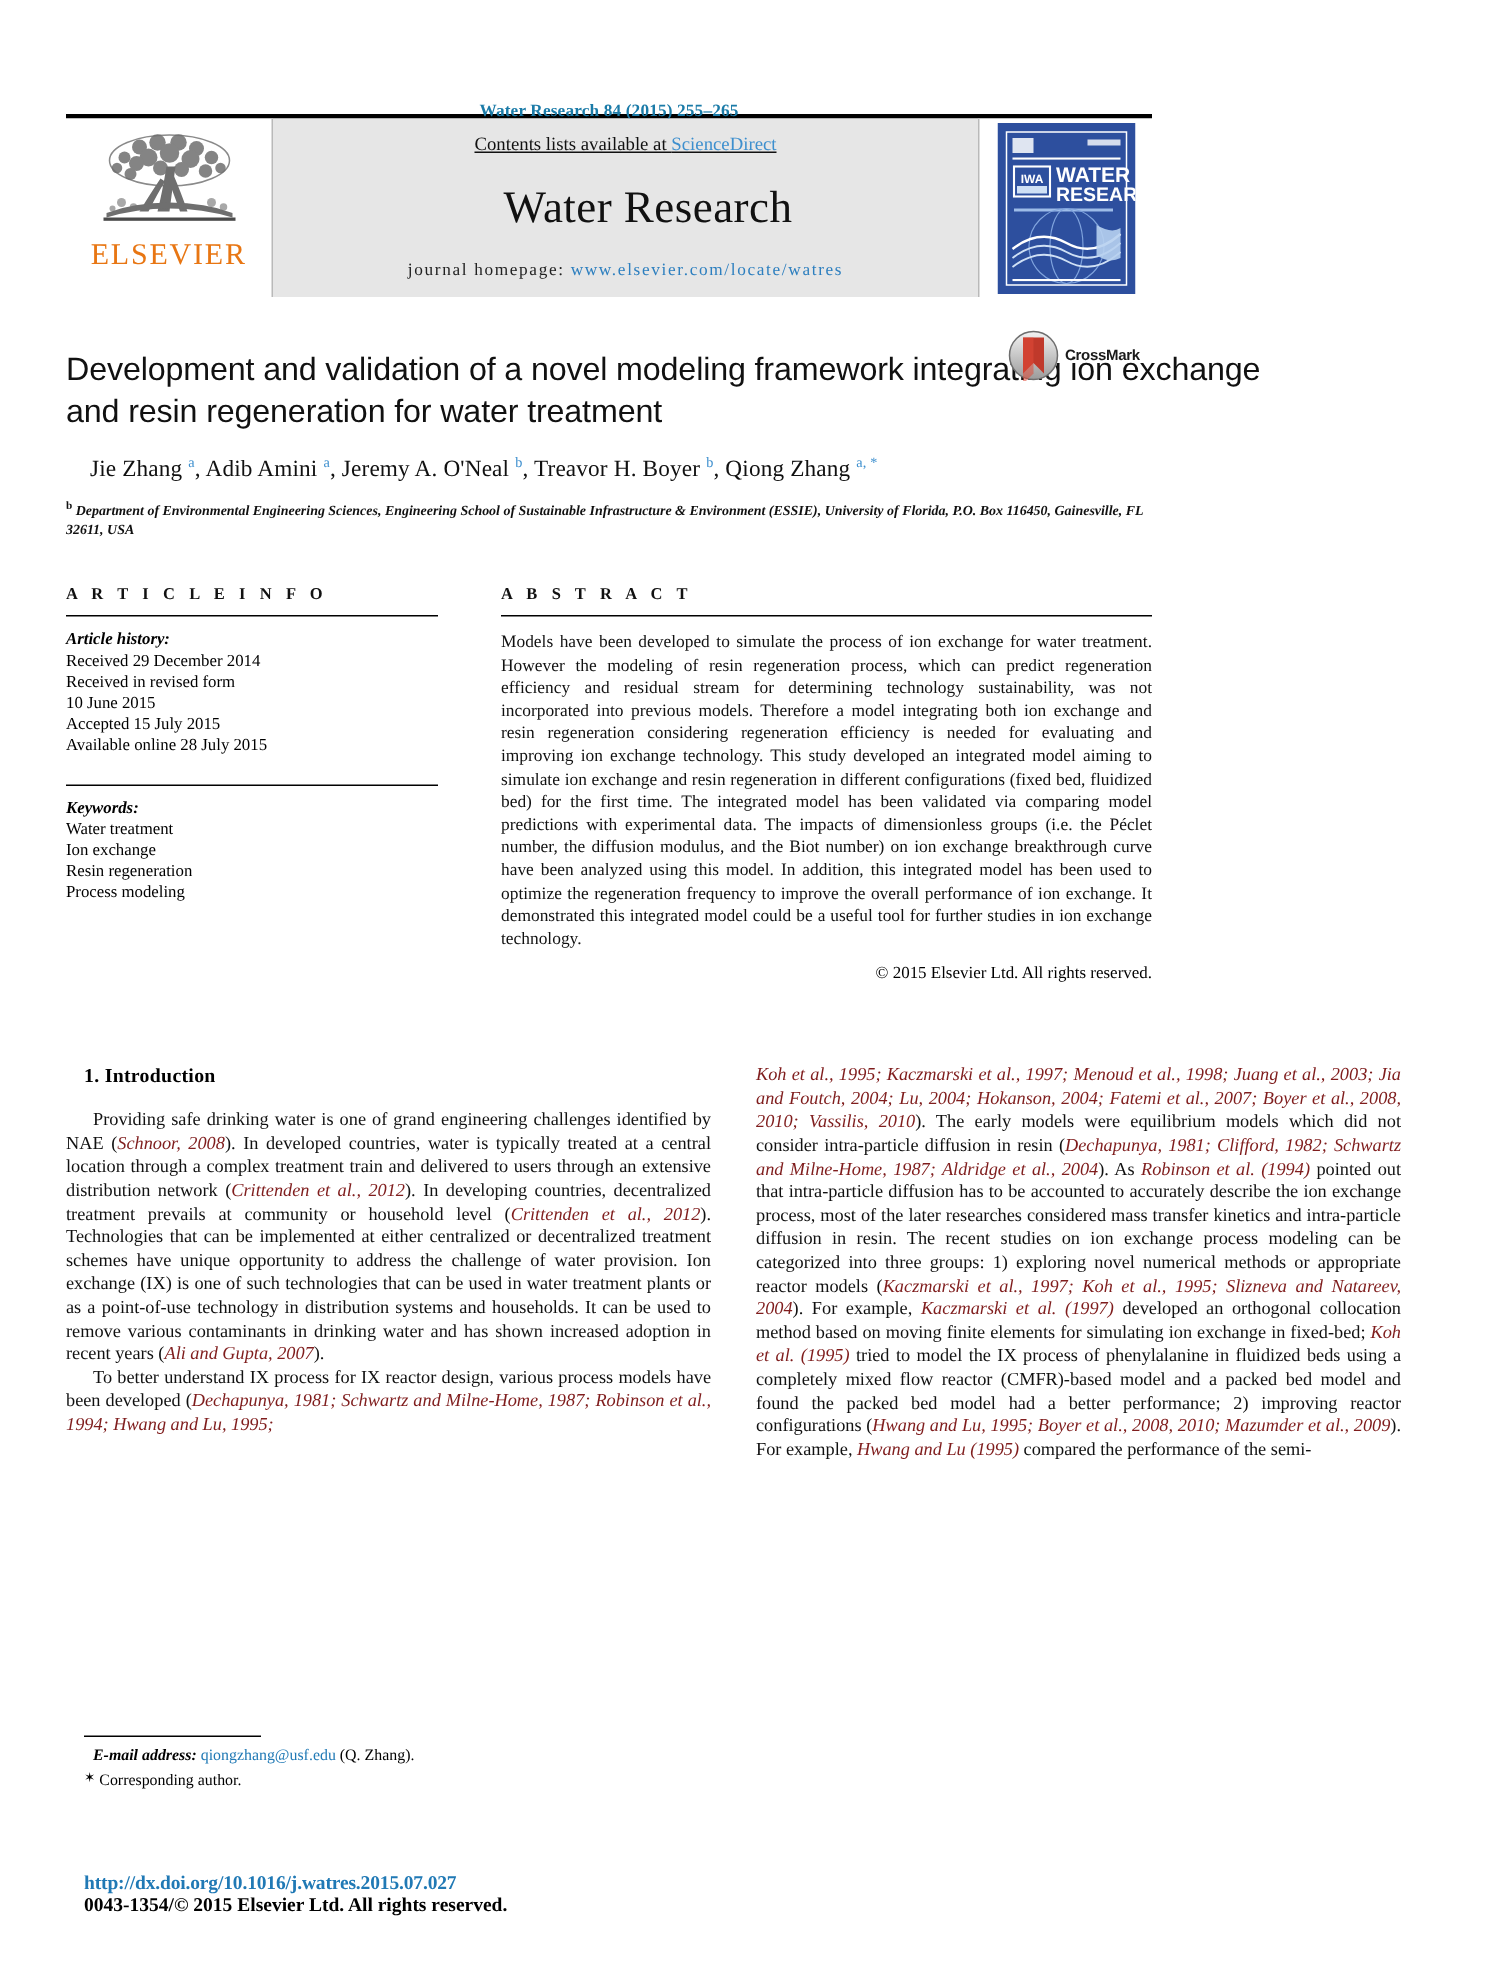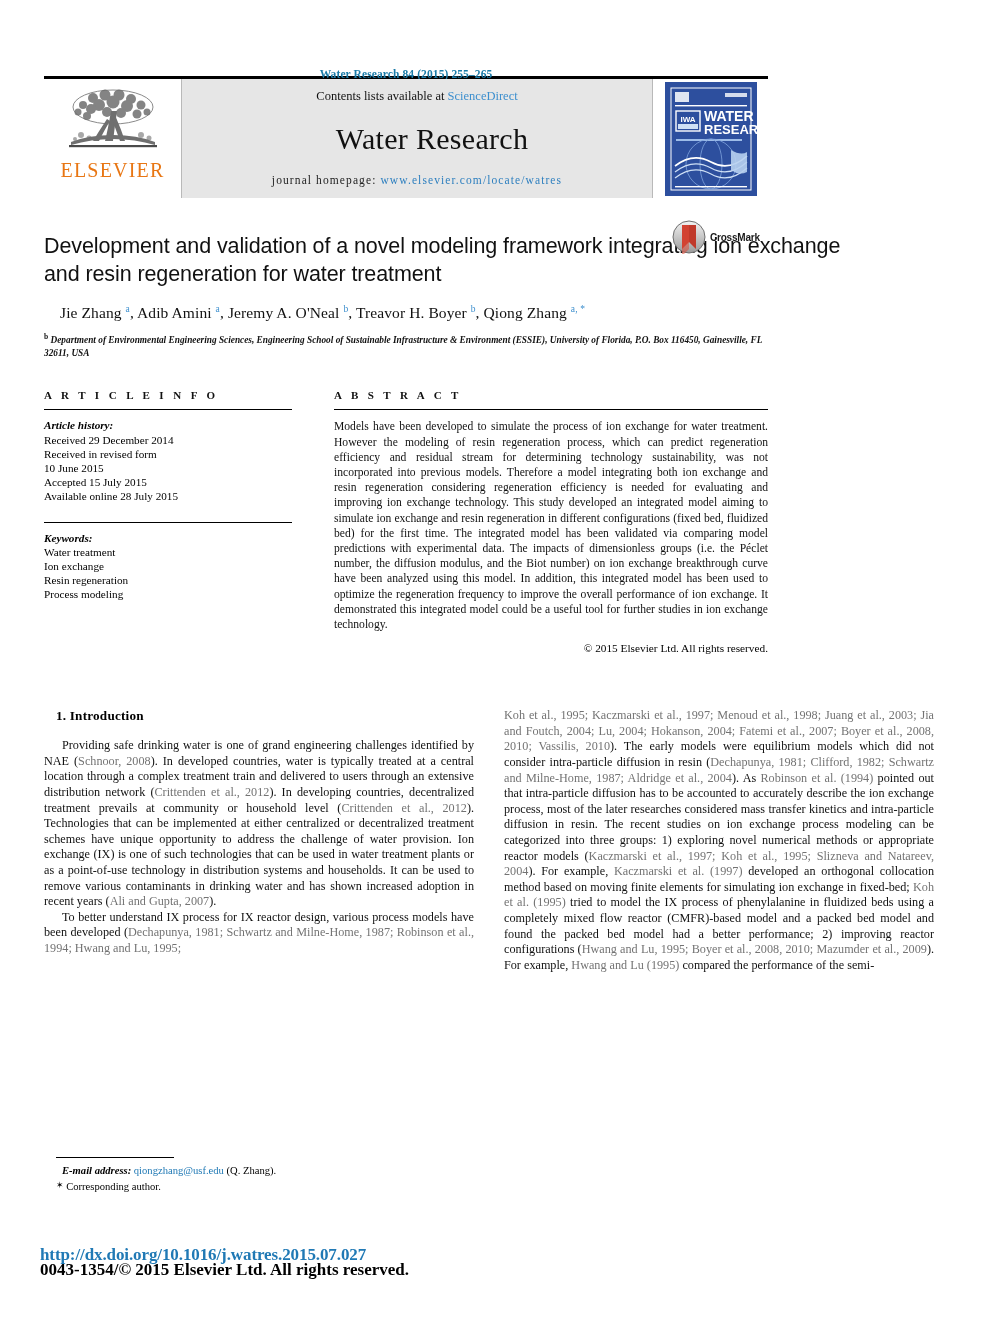--- a/index.html
+++ b/index.html
@@ -55,21 +55,21 @@
   }
   .banner-mid {
     flex: 1 1 auto;
     background: #e6e6e6;
     display: flex;
     flex-direction: column;
     align-items: center;
     justify-content: space-between;
     padding: 10px 0 12px 0;
   }
-  .contents-line { font-size: 12.5px; color: #111; }
+  .contents-line { font-size: 12.5px; color: #111; text-decoration: underline; }
   .contents-line .sd { color: #3d8fce; }
   .journal-name {
     font-size: 30px;
     letter-spacing: .3px;
     color: #111;
     font-family: "Liberation Serif", serif;
     margin-left: 30px;
   }
   .homepage {
     font-size: 11.5px;
@@ -183,21 +183,21 @@
   }
   p.para {
     margin: 0;
     font-size: 12.2px;
     line-height: 15.6px;
     text-align: justify;
     text-indent: 18px;
     color: #111;
   }
   p.para + p.para { margin-top: 0; }
-  .ref { color: #737373; }
+  .ref { color: #7f1d1d; font-style: italic; }
 
   
   .footnote {
     position: absolute;
     left: 56px;
     top: 1157px;
     width: 430px;
     font-size: 10.6px;
     line-height: 14px;
   }
@@ -206,24 +206,24 @@
     border-top: 1px solid #000;
     margin-bottom: 6px;
   }
   .footnote .fn-line { padding-left: 12px; text-indent: -12px; }
   .footnote .star { font-size: 9px; vertical-align: 2px; }
   .footnote .ital { font-style: italic; font-weight: bold; }
   .footnote .mail { color: #2079b5; }
 
   .footer {
     position: absolute;
-    left: 40px;
+    left: 56px;
     top: 1248px;
     width: 520px;
-    font-size: 17px;
+    font-size: 13px;
     line-height: 14.6px;
   }
   .footer .doi { color: #2079b5; font-weight: bold; letter-spacing: -.1px; }
   .footer .issn { font-weight: bold; }
 </style>
 </head>
 <body>
 
 <div class="page">
 

